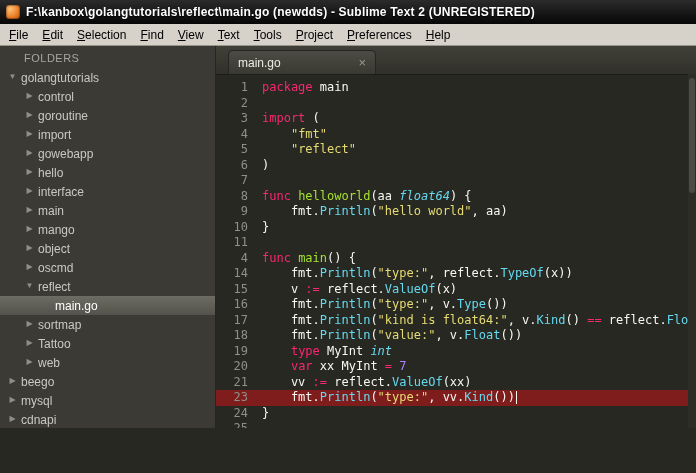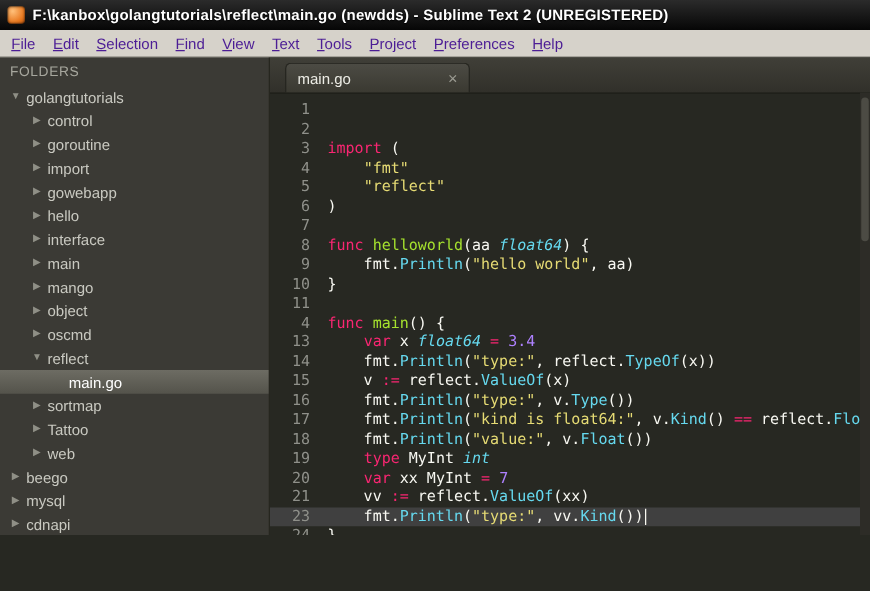--- a/index.html
+++ b/index.html
@@ -26,33 +26,33 @@
     color:#fff;font-weight:bold;font-size:12px;white-space:nowrap;
     letter-spacing:.2px;text-shadow:0 1px 1px #000;
   }
 
   
   .menubar{
     height:21px;flex:0 0 auto;background:#d6d2ca;
     border-bottom:1px solid #97948c;
     display:flex;align-items:center;padding-left:2px;
   }
-  .menu-item{font-size:12px;color:#4c1d95;padding:2px 7px;cursor:default}
+  .menu-item{font-size:12px;color:#000000;padding:2px 7px;cursor:default}
   .menu-item::first-letter{text-decoration:underline}
 
   
   .main{flex:1;display:flex;min-height:0;position:relative}
 
   
   .sidebar{
     width:215px;flex:0 0 auto;background:#3b3a35;color:#c9c9c1;
     border-right:1px solid #26261f;overflow:hidden;
   }
   .sidebar-header{
-    font-size:11px;color:#a7a79e;padding:6px 8px 4px;letter-spacing:.5px;
+    font-size:11px;color:#a7a79e;padding:6px 24px 4px;letter-spacing:.5px;
   }
   .tree-row{
     height:19px;display:flex;align-items:center;font-size:12px;
     white-space:nowrap;cursor:default;
   }
   .tree-row.selected{
     background:linear-gradient(#6d6c63,#54534b);color:#fff;
   }
   .arrow{
     width:13px;flex:0 0 auto;display:inline-block;
@@ -81,21 +81,21 @@
   }
   .tab-close{color:#9b9b92;font-size:13px;margin-left:26px;cursor:pointer;line-height:1}
 
   
   .code-area{
     flex:1;overflow:hidden;padding-top:5px;
     font-family:"DejaVu Sans Mono",monospace;
     font-size:12px;line-height:15.5px;
   }
   .line{display:flex;white-space:pre}
-  .line.current{background:#404040}
+  .line.current{background:#7f1d1d}
   .ln{
     width:32px;flex:0 0 auto;text-align:right;padding-right:14px;
     color:#8f908a;user-select:none;
   }
   .code-text{white-space:pre;color:var(--text)}
   .tk-p{color:var(--text)}
   .tk-k{color:var(--keyword)}
   .tk-t{color:var(--type);font-style:italic}
   .tk-f{color:var(--function)}
   .tk-m{color:var(--call)}
@@ -224,33 +224,32 @@
     </div>
 
     <div class="editor-col">
       <div class="tabbar">
         <div class="tab">
           <span>main.go</span>
           <span class="tab-close">×</span>
         </div>
       </div>
       <div class="code-area" id="code">
-          <div class="line"><span class="ln">1</span></div>
+          <div class="line"><span class="ln">1</span><span class="code-text"><span class="tk-k">package</span><span class="tk-p"> main</span></span></div>
           <div class="line"><span class="ln">2</span><span class="code-text"></span></div>
           <div class="line"><span class="ln">3</span><span class="code-text"><span class="tk-k">import</span><span class="tk-p"> (</span></span></div>
           <div class="line"><span class="ln">4</span><span class="code-text"><span class="tk-p">    </span><span class="tk-s">"fmt"</span></span></div>
           <div class="line"><span class="ln">5</span><span class="code-text"><span class="tk-p">    </span><span class="tk-s">"reflect"</span></span></div>
           <div class="line"><span class="ln">6</span><span class="code-text"><span class="tk-p">)</span></span></div>
           <div class="line"><span class="ln">7</span><span class="code-text"></span></div>
           <div class="line"><span class="ln">8</span><span class="code-text"><span class="tk-k">func</span><span class="tk-p"> </span><span class="tk-f">helloworld</span><span class="tk-p">(aa </span><span class="tk-t">float64</span><span class="tk-p">) {</span></span></div>
           <div class="line"><span class="ln">9</span><span class="code-text"><span class="tk-p">    fmt.</span><span class="tk-m">Println</span><span class="tk-p">(</span><span class="tk-s">"hello world"</span><span class="tk-p">, aa)</span></span></div>
           <div class="line"><span class="ln">10</span><span class="code-text"><span class="tk-p">}</span></span></div>
           <div class="line"><span class="ln">11</span><span class="code-text"></span></div>
           <div class="line"><span class="ln">4</span><span class="code-text"><span class="tk-k">func</span><span class="tk-p"> </span><span class="tk-f">main</span><span class="tk-p">() {</span></span></div>
-          <div class="line"><span class="ln">13</span><span class="code-text"><span class="tk-p">    </span><span class="tk-k">var</span><span class="tk-p"> x </span><span class="tk-t">float64</span><span class="tk-p"> </span><span class="tk-k">=</span><span class="tk-p"> </span><span class="tk-n">3.4</span></span></div>
           <div class="line"><span class="ln">14</span><span class="code-text"><span class="tk-p">    fmt.</span><span class="tk-m">Println</span><span class="tk-p">(</span><span class="tk-s">"type:"</span><span class="tk-p">, reflect.</span><span class="tk-m">TypeOf</span><span class="tk-p">(x))</span></span></div>
           <div class="line"><span class="ln">15</span><span class="code-text"><span class="tk-p">    v </span><span class="tk-k">:=</span><span class="tk-p"> reflect.</span><span class="tk-m">ValueOf</span><span class="tk-p">(x)</span></span></div>
           <div class="line"><span class="ln">16</span><span class="code-text"><span class="tk-p">    fmt.</span><span class="tk-m">Println</span><span class="tk-p">(</span><span class="tk-s">"type:"</span><span class="tk-p">, v.</span><span class="tk-m">Type</span><span class="tk-p">())</span></span></div>
           <div class="line"><span class="ln">17</span><span class="code-text"><span class="tk-p">    fmt.</span><span class="tk-m">Println</span><span class="tk-p">(</span><span class="tk-s">"kind is float64:"</span><span class="tk-p">, v.</span><span class="tk-m">Kind</span><span class="tk-p">() </span><span class="tk-k">==</span><span class="tk-p"> reflect.</span><span class="tk-m">Float64</span></span></div>
           <div class="line"><span class="ln">18</span><span class="code-text"><span class="tk-p">    fmt.</span><span class="tk-m">Println</span><span class="tk-p">(</span><span class="tk-s">"value:"</span><span class="tk-p">, v.</span><span class="tk-m">Float</span><span class="tk-p">())</span></span></div>
           <div class="line"><span class="ln">19</span><span class="code-text"><span class="tk-p">    </span><span class="tk-k">type</span><span class="tk-p"> MyInt </span><span class="tk-t">int</span></span></div>
           <div class="line"><span class="ln">20</span><span class="code-text"><span class="tk-p">    </span><span class="tk-k">var</span><span class="tk-p"> xx MyInt </span><span class="tk-k">=</span><span class="tk-p"> </span><span class="tk-n">7</span></span></div>
           <div class="line"><span class="ln">21</span><span class="code-text"><span class="tk-p">    vv </span><span class="tk-k">:=</span><span class="tk-p"> reflect.</span><span class="tk-m">ValueOf</span><span class="tk-p">(xx)</span></span></div>
           <div class="line current"><span class="ln">23</span><span class="code-text"><span class="tk-p">    fmt.</span><span class="tk-m">Println</span><span class="tk-p">(</span><span class="tk-s">"type:"</span><span class="tk-p">, vv.</span><span class="tk-m">Kind</span><span class="tk-p">())</span><span class="caret"></span></span></div>
           <div class="line"><span class="ln">24</span><span class="code-text"><span class="tk-p">}</span></span></div>

